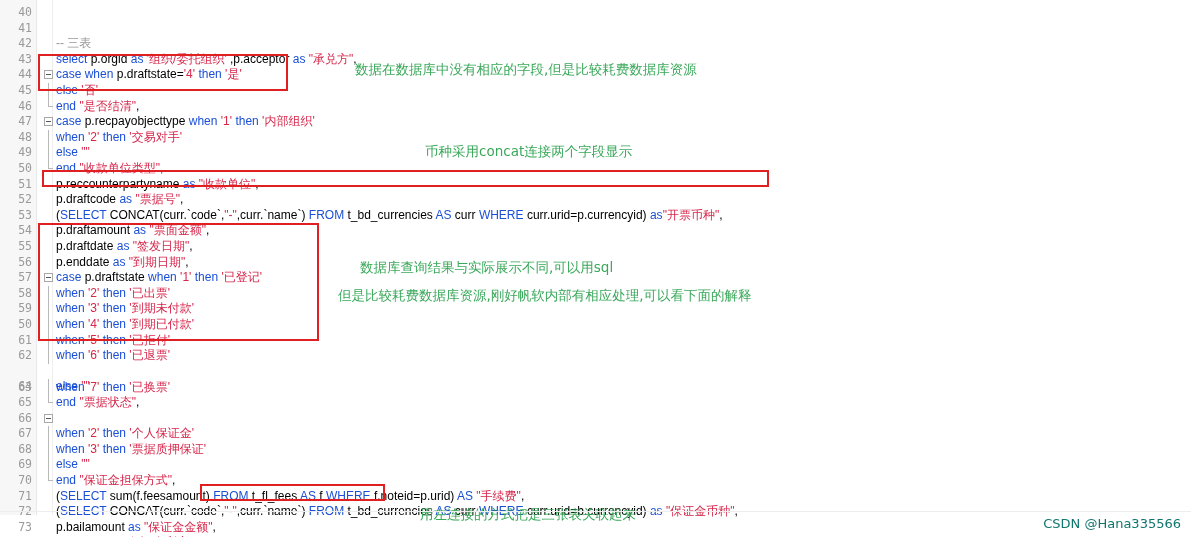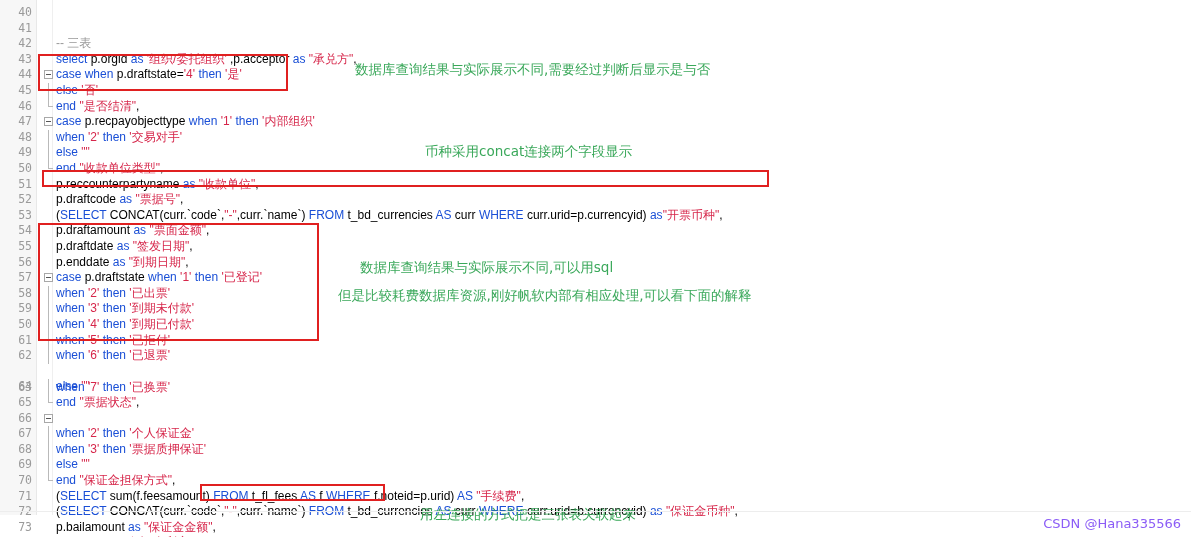--- a/index.html
+++ b/index.html
@@ -77,21 +77,21 @@
   
   .note{
     position:absolute;color:#3aa85a;white-space:pre;
     font-family:"DejaVu Sans","Liberation Sans",sans-serif;
     font-size:13.5px;line-height:18px;
   }
 
   
   .watermark{
     position:absolute;right:10px;bottom:6px;
-    color:#8b5cf6;font-size:13px;
+    color:#0f766e;font-size:13px;
     font-family:"DejaVu Sans","Liberation Sans",sans-serif;
     white-space:pre;
   }
   .footer-rule{
     position:absolute;left:0;bottom:25px;width:1191px;height:1px;background:#ededed;
   }
 </style>
 </head>
 <body>
 
@@ -140,21 +140,21 @@
       </div>
   </div>
 
   <div id="boxes">
       <div class="redbox" style="left: 38px; top: 54px; width: 250px; height: 37px; border-color: rgb(224, 32, 32);"></div>
       <div class="redbox" style="left: 42px; top: 170px; width: 727px; height: 17px; border-color: rgb(224, 32, 32);"></div>
       <div class="redbox" style="left: 38px; top: 223px; width: 281px; height: 118px; border-color: rgb(224, 32, 32);"></div>
       <div class="redbox" style="left: 200px; top: 484px; width: 185px; height: 17px; border-color: rgb(224, 32, 32);"></div>
     </div>
   <div id="notes">
-      <div class="note" style="left: 355px; top: 60px; color: rgb(58, 168, 90);">数据库查询结果与实际展示不同,需要经过判断后显示是与否</div>
+      <div class="note" style="left: 355px; top: 60px; color: rgb(58, 168, 90);">数据在数据库中没有相应的字段,但是比较耗费数据库资源</div>
       <div class="note" style="left: 425px; top: 142px; color: rgb(58, 168, 90);">币种采用concat连接两个字段显示</div>
       <div class="note" style="left: 360px; top: 258px; color: rgb(58, 168, 90);">数据库查询结果与实际展示不同,可以用sql</div>
       <div class="note" style="left: 338px; top: 286px; color: rgb(58, 168, 90);">但是比较耗费数据库资源,刚好帆软内部有相应处理,可以看下面的解释</div>
       <div class="note" style="left: 420px; top: 505px; color: rgb(58, 168, 90);">用左连接的方式把是三张表关联起来</div>
     </div>
 
   <div class="footer-rule"></div>
   <div class="watermark">CSDN @Hana335566</div>
 </div>
 

